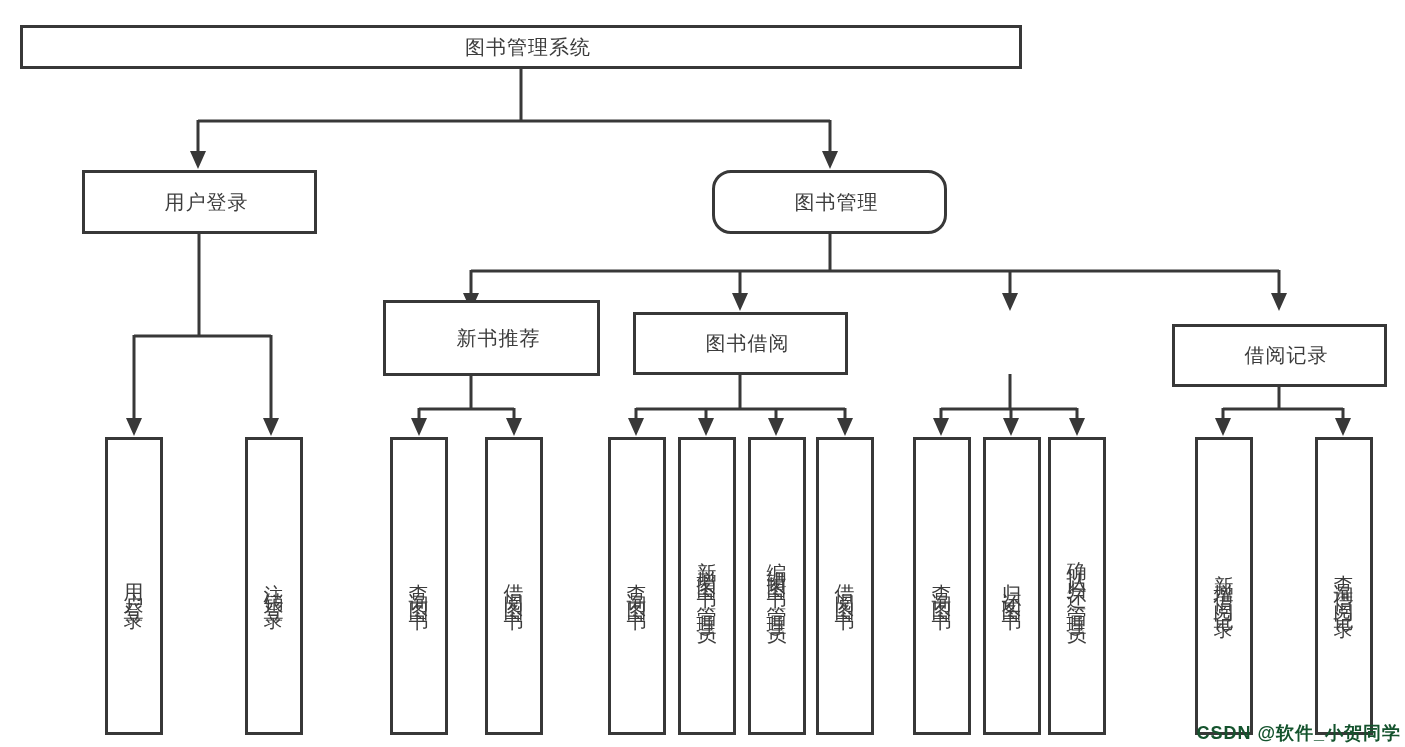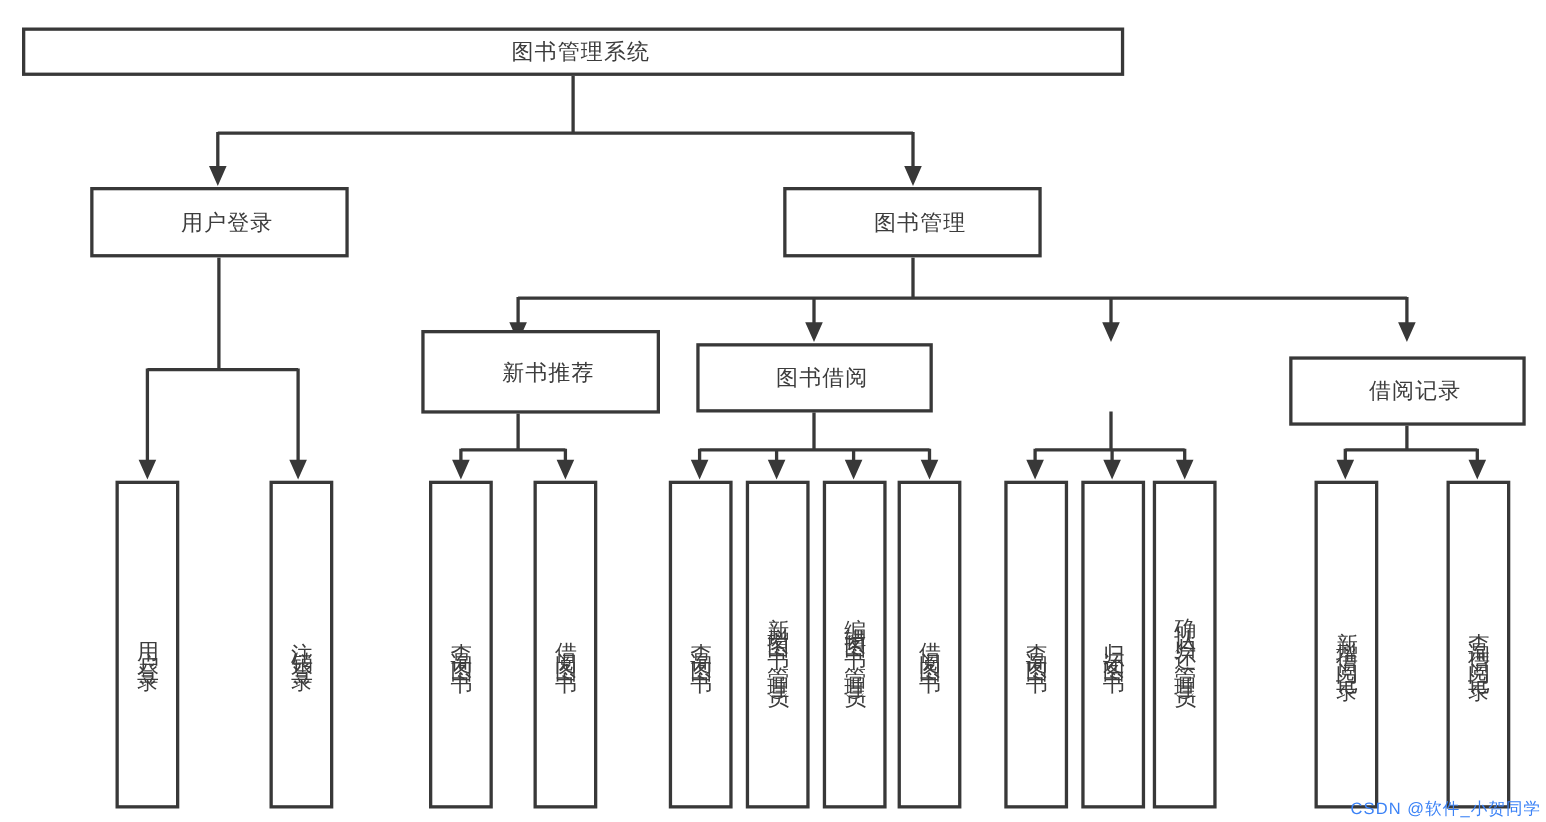--- a/index.html
+++ b/index.html
@@ -49,24 +49,25 @@
     writing-mode: vertical-rl;
     text-orientation: mixed;
     letter-spacing: 9px;
     line-height: 1;
     white-space: nowrap;
   }
   #watermark {
     position: absolute;
     right: 4px;
     bottom: 2px;
-    font-size: 15px;
-    color: #3b82f6;
+    font-size: 18px;
+    color: #14532d;
     letter-spacing: 1px;
     z-index: 3;
+    font-weight: bold;
   }
 </style>
 </head>
 <body>
 
 <div id="canvas">
 
   <svg id="connectors" viewBox="0 0 1405 747" xmlns="http://www.w3.org/2000/svg">
 
     <path d="M521 68 V121 M198 121 H830 M198 120 V153 M830 120 V153
@@ -87,21 +88,21 @@
              M628 418 L644 418 L636 436 Z  M698 418 L714 418 L706 436 Z
              M768 418 L784 418 L776 436 Z  M837 418 L853 418 L845 436 Z
              M933 418 L949 418 L941 436 Z  M1003 418 L1019 418 L1011 436 Z
              M1069 418 L1085 418 L1077 436 Z  M1215 418 L1231 418 L1223 436 Z
              M1335 418 L1351 418 L1343 436 Z" fill="#383838" stroke="none"></path>
   </svg>
 
   <div class="hbox" style="left:20px; top:25px; width:1002px; height:44px;">图书管理系统</div>
 
   <div class="hbox" style="left:82px; top:170px; width:235px; height:64px;">用户登录</div>
-  <div class="hbox" style="left:712px; top:170px; width:235px; height:64px;">图书管理</div>
+  <div class="hbox" style="left:712px; top:170px; width:235px; height:64px;border-radius:19px;">图书管理</div>
 
   <div class="hbox" style="left:363px; top:300px; width:217px; height:76px;margin-left:20px;">新书推荐</div>
   <div class="hbox" style="left:633px; top:312px; width:215px; height:63px;">图书借阅</div>
   <div class="hbox" style="left:1172px; top:324px; width:215px; height:63px;">借阅记录</div>
 
   <div class="vbox" style="left:105px;">
     <span>用户登录</span>
   </div>
   <div class="vbox" style="left:245px;">
     <span>注销登录</span>

